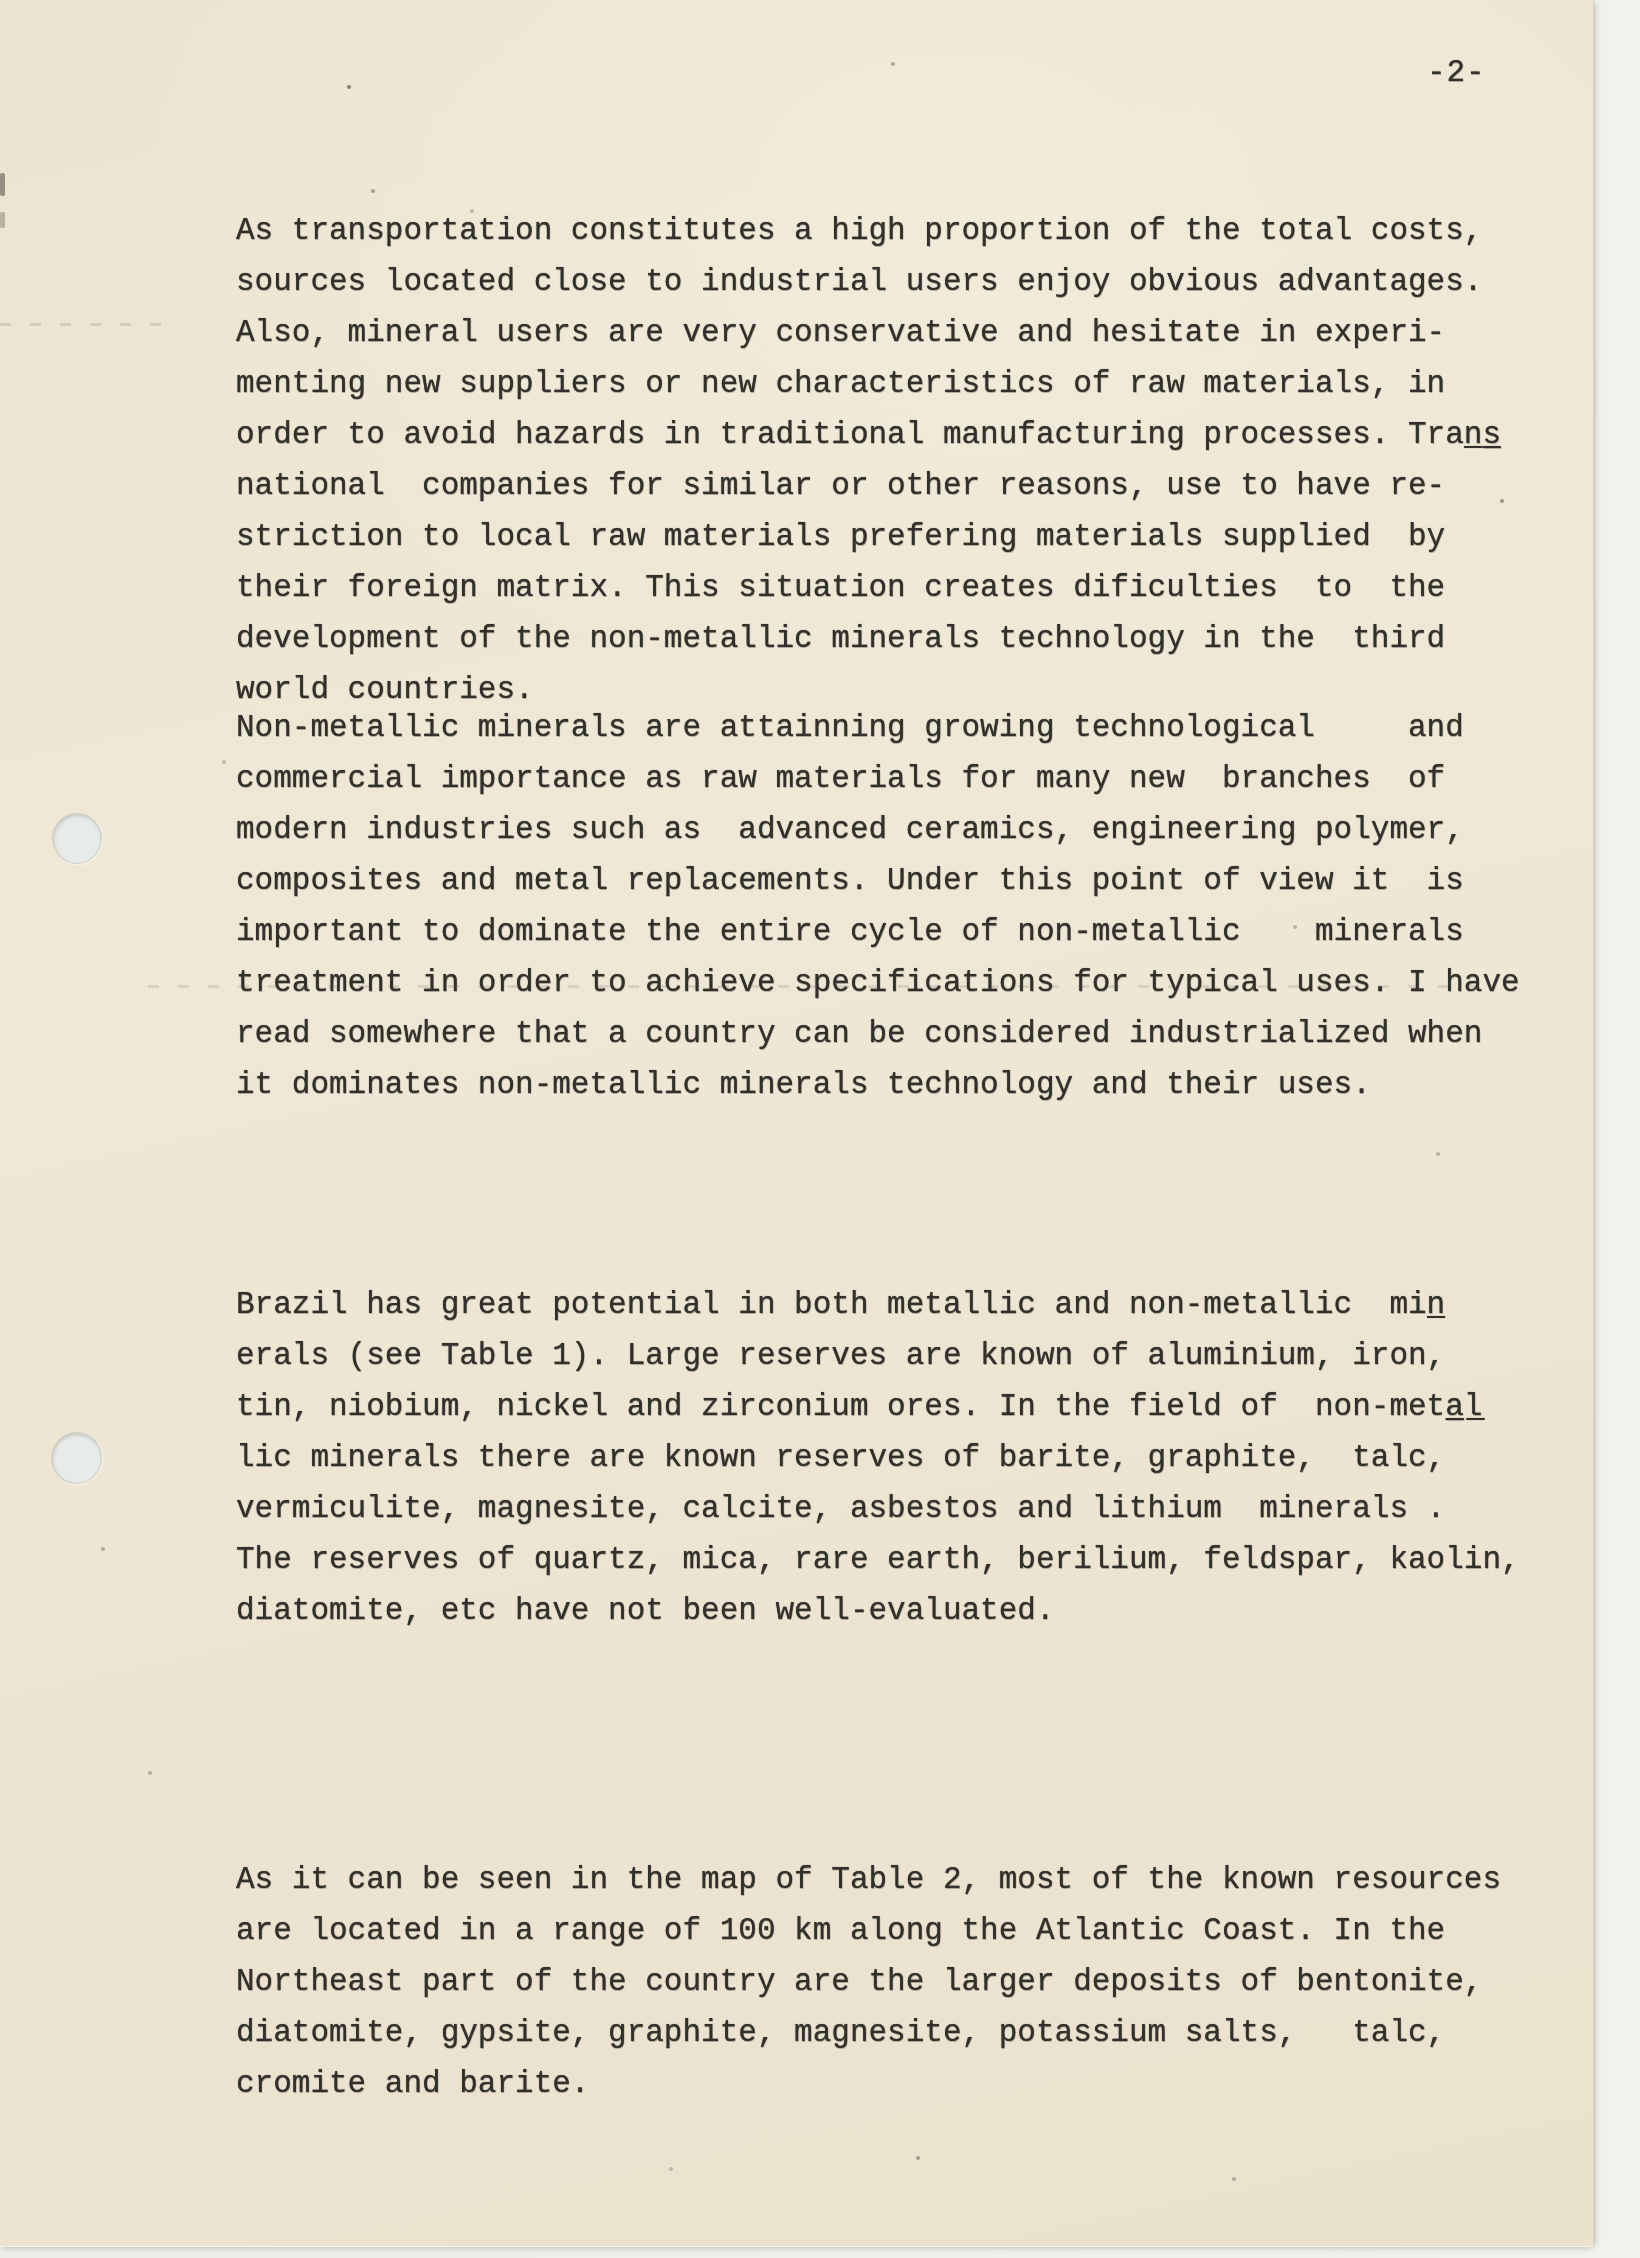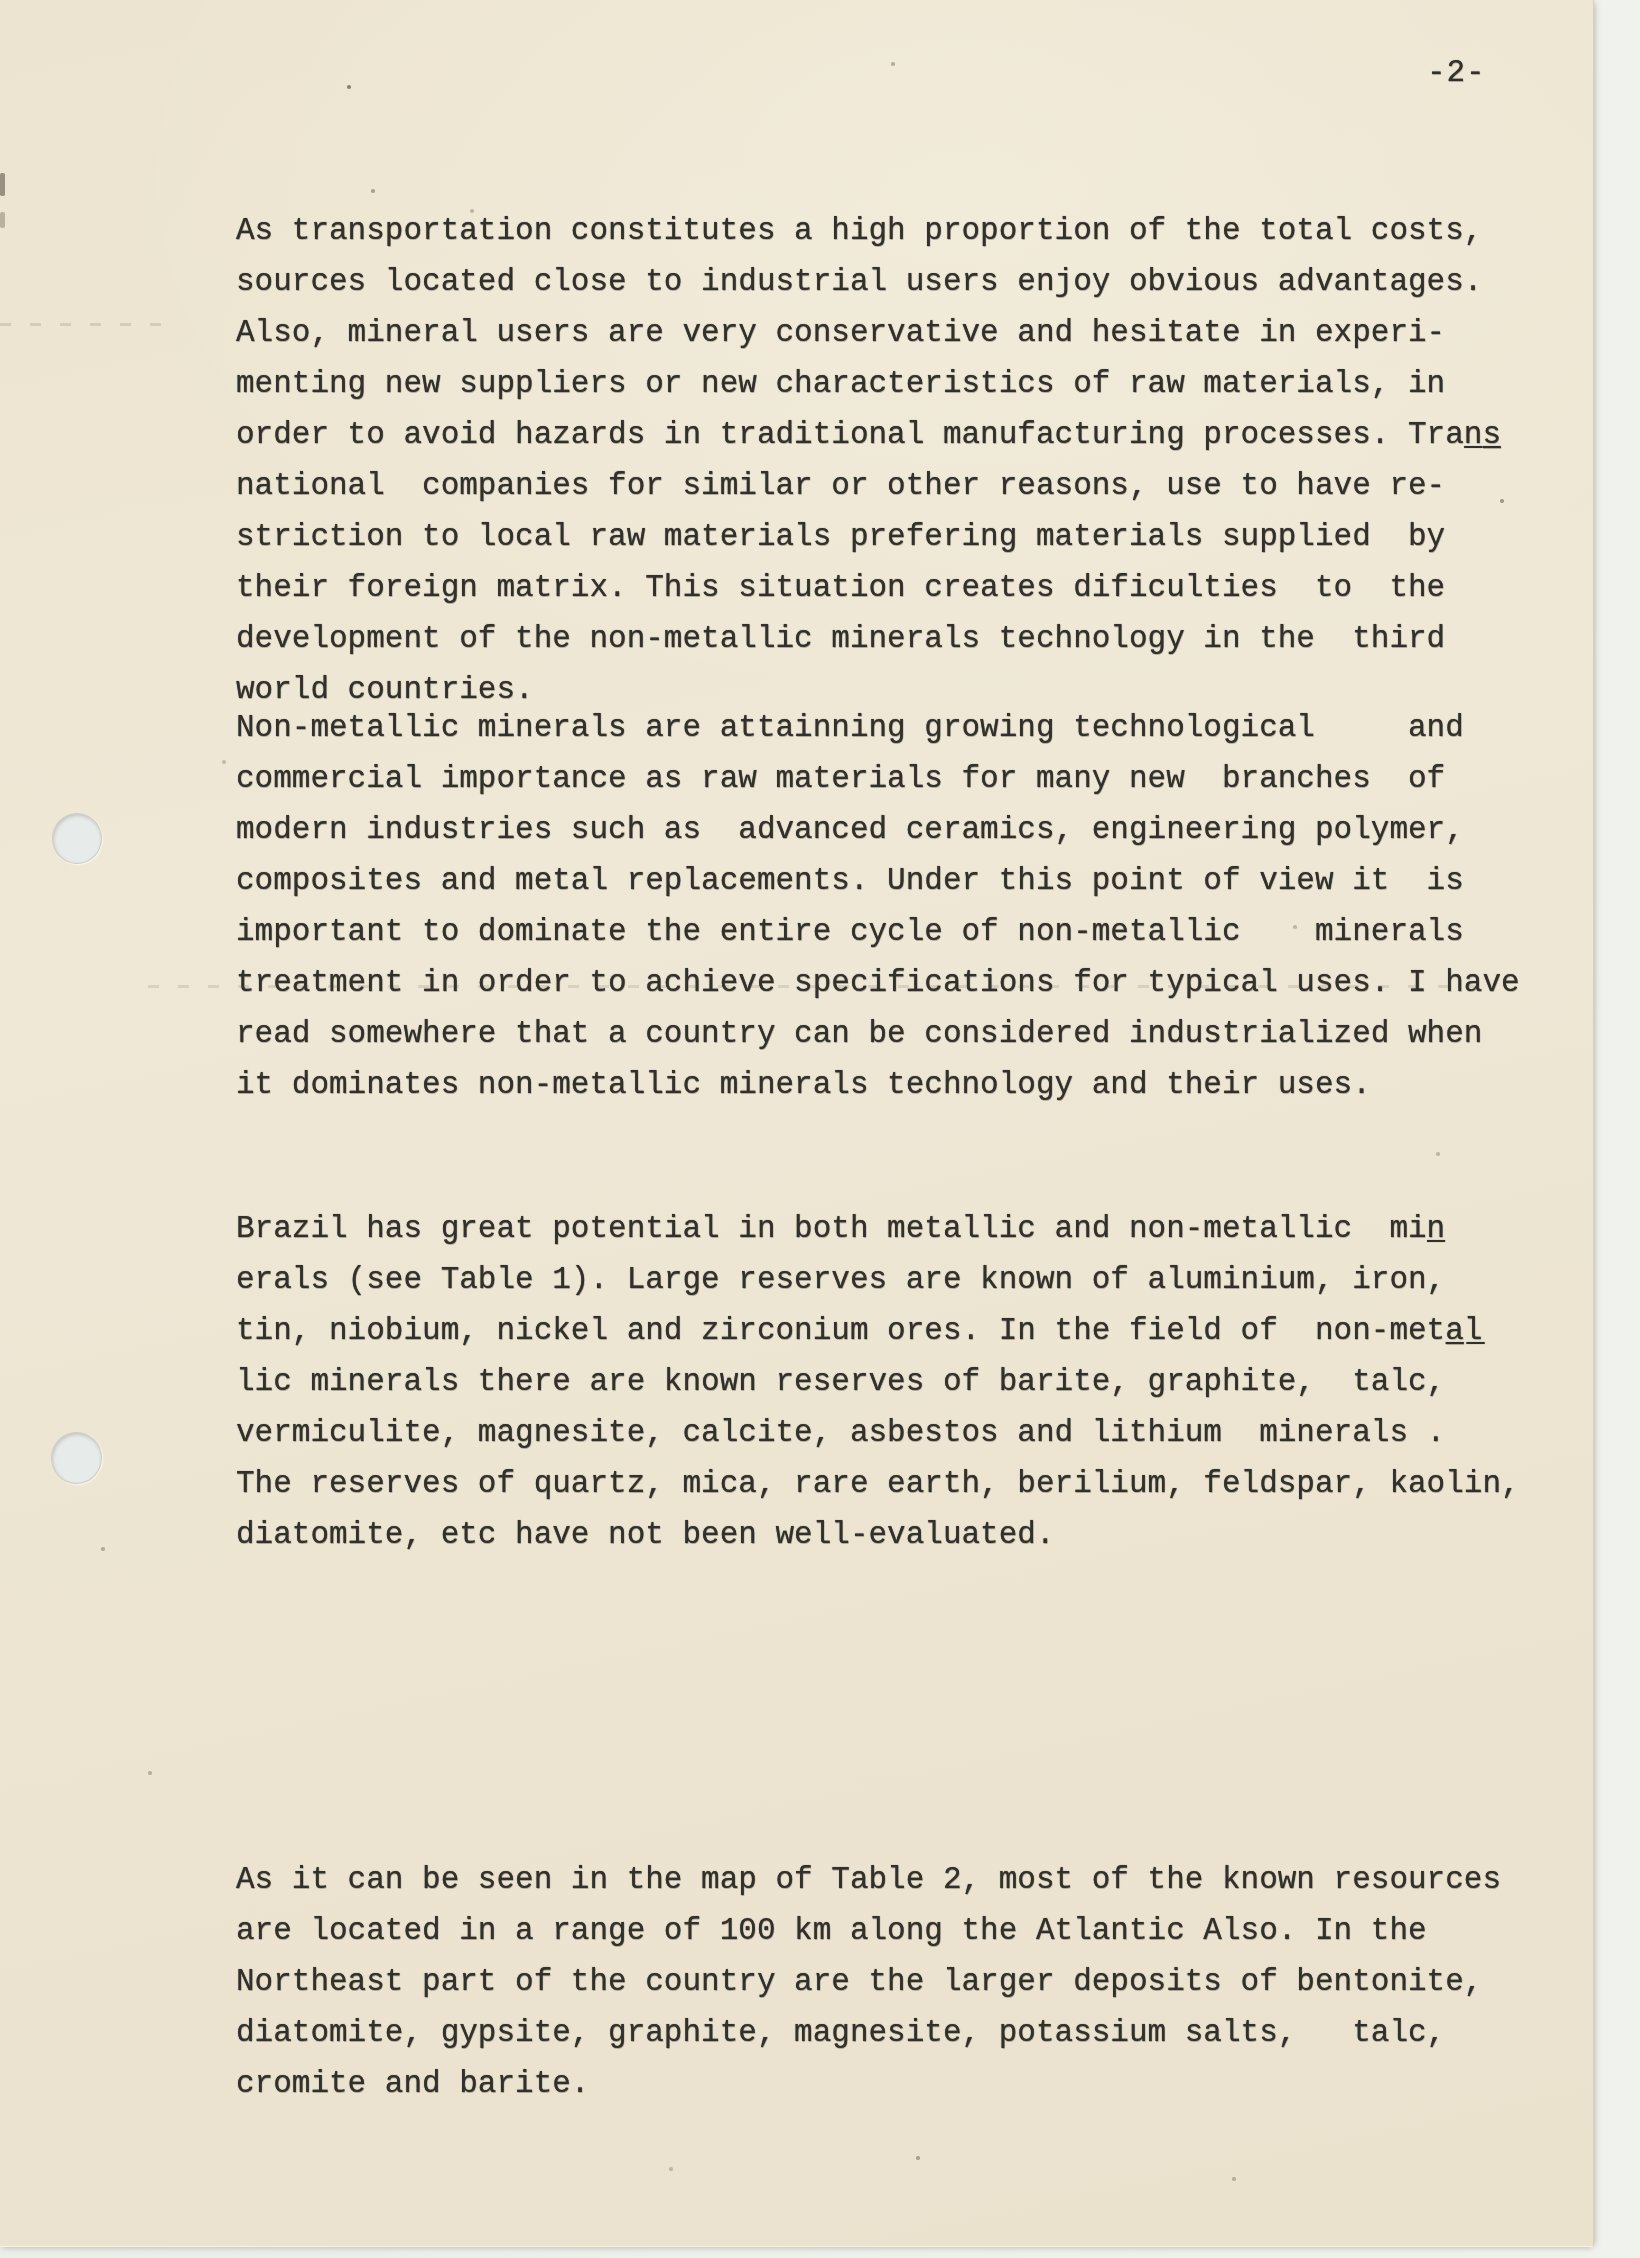--- a/index.html
+++ b/index.html
@@ -31,21 +31,21 @@
   .para{
     position:absolute;left:236px;
     font-size:31px;line-height:51px;white-space:pre;
   }
   .p1{top:205px;}
   .p2{top:702px;}
   .heading{
     position:absolute;left:185px;top:1197px;
     font-size:31px;line-height:51px;white-space:pre;letter-spacing:0.4px;
   }
-  .p3{top:1203px;}
+  .p3{top:1279px;}
   .p4{top:1689px;}
   .p5{top:1854px;}
   
   .hole{
     position:absolute;border-radius:50%;
     background:#e7ebea;
     border:0.9px solid rgba(185,180,163,0.55);
     box-shadow:inset 0.9px 1.8px 3.5px rgba(135,130,112,0.35), 0.9px 0.9px 1.8px rgba(255,255,250,0.7);
   }
   .hole-1{left:52px;top:813px;width:48px;height:49px;}
@@ -93,21 +93,21 @@
   <div class="para p3 ink">Brazil has great potential in both metallic and non-metallic  min̲
 erals (see Table 1). Large reserves are known of aluminium, iron,
 tin, niobium, nickel and zirconium ores. In the field of  non-meta̲l̲
 lic minerals there are known reserves of barite, graphite,  talc,
 vermiculite, magnesite, calcite, asbestos and lithium  minerals .
 The reserves of quartz, mica, rare earth, berilium, feldspar, kaolin,
 diatomite, etc have not been well-evaluated.</div>
 
 
   <div class="para p5 ink">As it can be seen in the map of Table 2, most of the known resources
-are located in a range of 100 km along the Atlantic Also. In the
+are located in a range of 100 km along the Atlantic Coast. In the
 Northeast part of the country are the larger deposits of bentonite,
 diatomite, gypsite, graphite, magnesite, potassium salts,   talc,
 cromite and barite.</div>
 
   <div class="hole hole-1"></div>
   <div class="hole hole-2"></div>
 
   <div class="artifact artifact-mid"></div>
   <div class="artifact artifact-left"></div>
 

